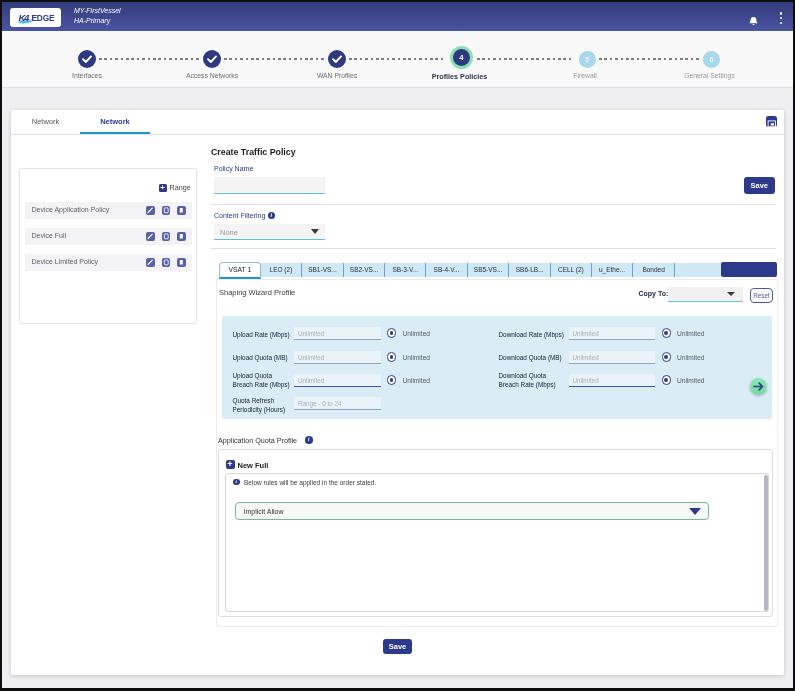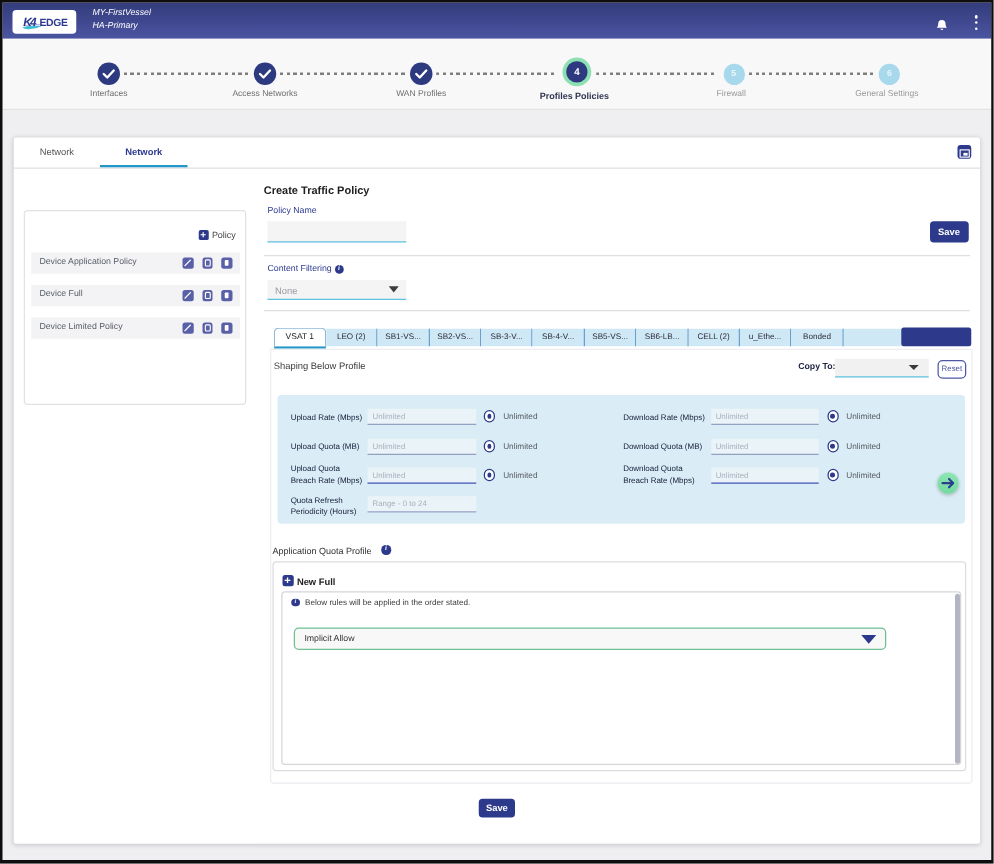--- a/index.html
+++ b/index.html
@@ -129,21 +129,21 @@
 
   <div class="abs" style="left:754.5px; top:6px; width:11.5px; height:11.5px; background:#2d3a8c; border-radius:2.5px;">
     <svg width="11.5" height="11.5" viewBox="0 0 11.5 11.5">
         <rect x="2.1" y="2.9" width="7.3" height="5.8" fill="none" stroke="#fff" stroke-width="0.9"></rect>
         <rect x="4.7" y="5.3" width="3.4" height="2.2" fill="#fff"></rect>
       </svg>
   </div>
 
   <div class="abs" id="leftcard">
     <div class="abs" style="left:138.5px; top:15px; width:8px; height:8px; background:#2d3a8c; border-radius:1.5px; color:#fff; font-size:8px; line-height:7.5px; text-align:center; font-weight:bold;">+</div>
-    <div class="abs" style="left:149.5px; top:14px; font-size:7.2px; color:#444;">Policy</div>
+    <div class="abs" style="left:149.5px; top:14px; font-size:7.2px; color:#444;">Range</div>
     <div class="policyrow" style="top:32.5px;">
         <span>Device Application Policy</span>
       <i class="ric" style="left:121px;">
           <svg width="8.5" height="8.5" viewBox="0 0 8.5 8.5">
             <path d="M2 6.5 L6.3 2.1" stroke="#fff" stroke-width="1.1" stroke-linecap="round"></path>
           </svg>
         </i>
       <i class="ric" style="left:136.5px;">
           <svg width="8.5" height="8.5" viewBox="0 0 8.5 8.5">
             <rect x="2.3" y="1.9" width="3.9" height="4.9" rx="0.8" fill="none" stroke="#fff" stroke-width="0.9"></rect>
@@ -217,21 +217,21 @@
     <div class="tab" style="left:332px; width:40.7px;">CELL (2)</div>
     <div class="tab" style="left:372.7px; width:41.6px;">u_Ethe...</div>
     <div class="tab" style="left:414.3px; width:41.6px;">Bonded</div>
     <div class="tab" style="left:455.9px; width:46.1px; border-right:none;"></div>
     <div class="abs" style="left:502px; top:0; width:55.5px; height:15px; background:#2d3a8c; border-radius:2px;"></div>
     <div class="abs" id="activetab">VSAT 1</div>
   </div>
 
   <div class="abs" id="tabwrap"></div>
 
-  <div class="abs" style="left:208px; top:178.5px; font-size:7.5px; color:#3a3a3a;">Shaping Below Profile</div>
+  <div class="abs" style="left:208px; top:178.5px; font-size:7.5px; color:#3a3a3a;">Shaping Wizard Profile</div>
   <div class="abs" style="left:627.5px; top:180.5px; font-size:7px; font-weight:bold; color:#1c2340;">Copy To:</div>
   <div class="inp" style="left:656.5px; top:177.5px; width:75.5px; height:15px; background:#f1f1f2;"></div>
   <div class="caret" style="left:716px; top:182px; border-left-width:4px; border-right-width:4px; border-top-width:4.5px;"></div>
   <div class="abs" style="left:739px; top:178px; width:23px; height:15px; background:#fff; border:1px solid #4d58a5; border-radius:4px; color:#4d58a5; font-size:6.3px; text-align:center; line-height:13px;">Reset</div>
 
   <div class="abs" id="bluepanel">
 
     <div class="shlabel" style="left:11px; top:14px;">Upload Rate (Mbps)</div>
     <div class="shinp" style="left:72.5px; top:11px; width:86.5px;">Unlimited</div>
     <div class="radio" style="left:165.5px; top:12.9px;"></div>

